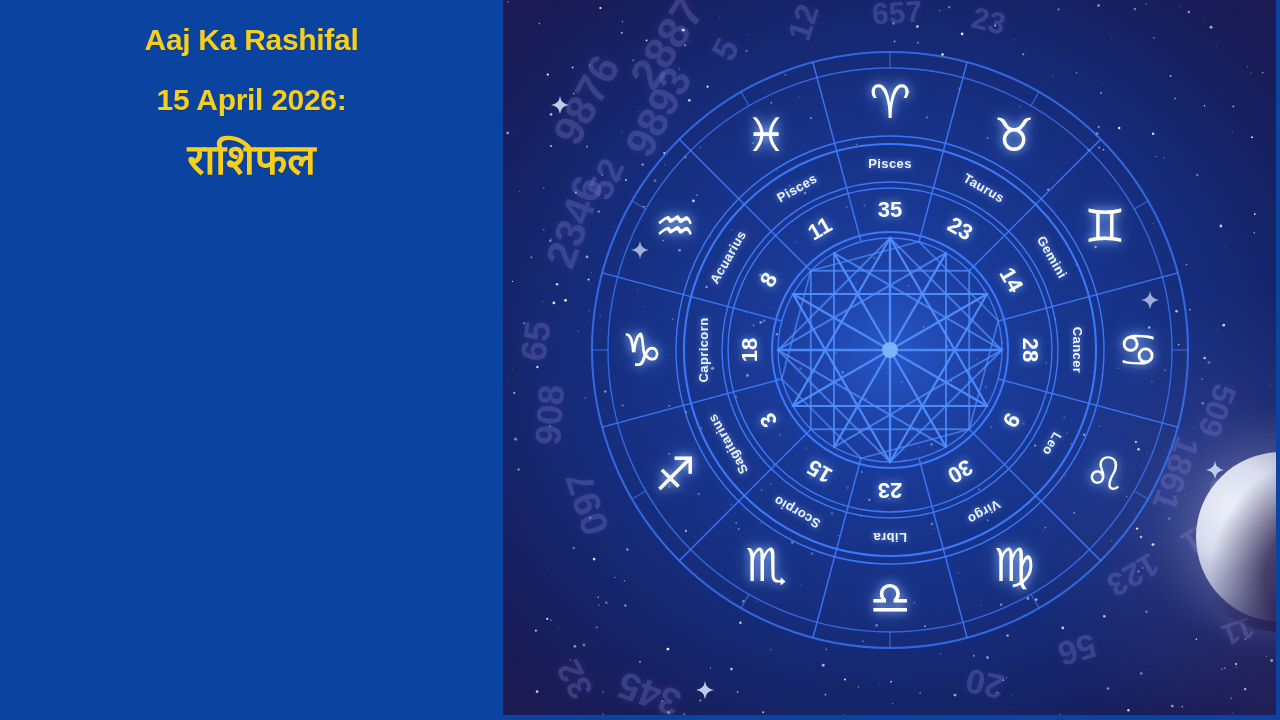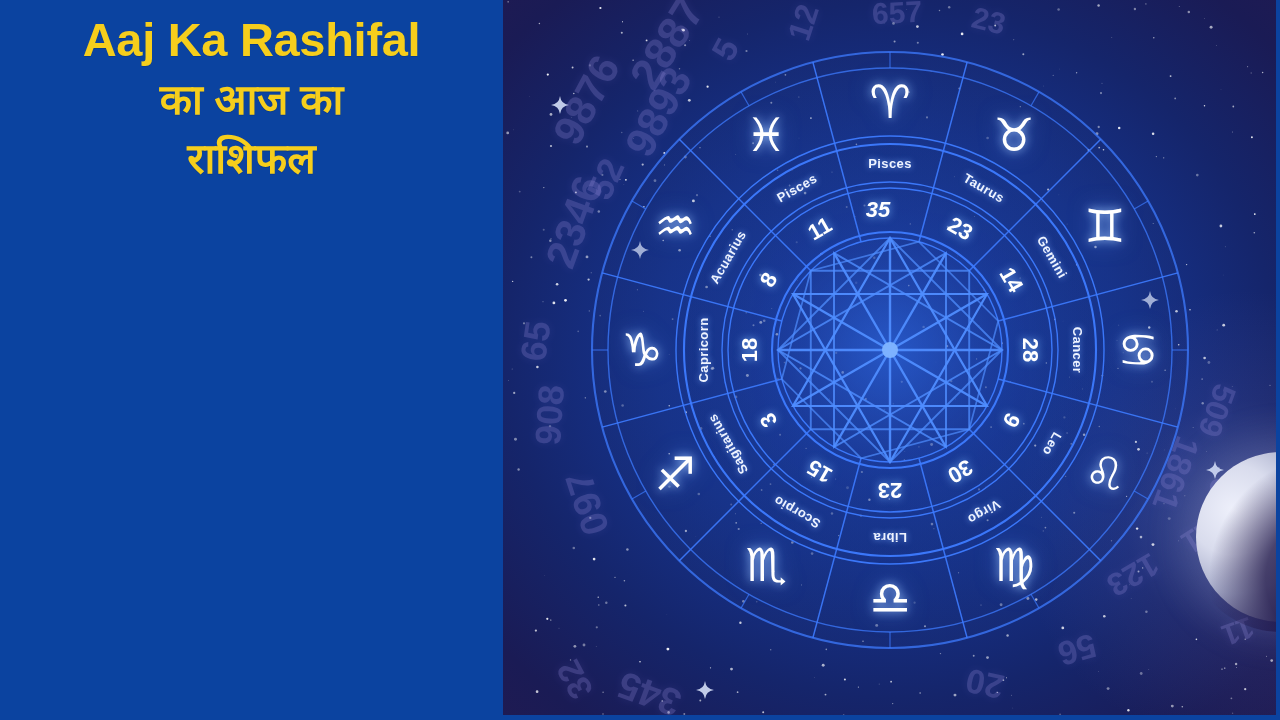--- a/index.html
+++ b/index.html
@@ -68,21 +68,21 @@
   .panel{
     position:absolute;left:0;top:0;width:503px;height:720px;
     background:#0b43a0;
     display:flex;flex-direction:column;align-items:center;justify-content:flex-start;
     padding-top:10px;box-sizing:border-box;
   }
   .ln{
     color:#f6ce1c;font-weight:700;text-align:center;width:100%;
     text-shadow:0 1px 0 rgba(0,0,0,.12);
   }
-  .ln.lat{font-size:47px;line-height:60px;letter-spacing:-.3px;}
+  .ln.lat{font-size:30px;line-height:60px;letter-spacing:-.3px;}
   .ln.dev{font-size:42px;line-height:59px;font-family:"Liberation Sans","DejaVu Sans",sans-serif;}
 
   
   .wm{
     position:absolute;right:8px;bottom:16px;color:#e3262b;font-size:29px;font-weight:700;
     letter-spacing:-.2px;text-shadow:0 0 4px rgba(0,0,0,.45);
   }
   .edge-bottom{position:absolute;left:0;bottom:0;width:1280px;height:5px;background:#0b43a0;}
   .edge-right{position:absolute;right:0;top:0;width:4px;height:720px;background:#0b43a0;}
 </style>
@@ -620,21 +620,21 @@
         <polygon points="356.0,203.0 356.0,397.0 188.0,300.0" fill="none" stroke="#4f8dff" stroke-width="2" opacity="0.8"></polygon>
         <polygon points="412.0,300.0 244.0,397.0 244.0,203.0" fill="none" stroke="#4f8dff" stroke-width="2" opacity="0.8"></polygon>
         <polygon points="300.0,188.0 412.0,300.0 300.0,412.0 188.0,300.0" fill="none" stroke="#4f8dff" stroke-width="1.9" opacity="0.75"></polygon>
         <polygon points="379.2,220.8 379.2,379.2 220.8,379.2 220.8,220.8" fill="none" stroke="#4f8dff" stroke-width="1.9" opacity="0.75"></polygon>
         <polygon points="329.0,191.8 408.2,271.0 379.2,379.2 271.0,408.2 191.8,329.0 220.8,220.8" fill="none" stroke="#4f8dff" stroke-width="1.7" opacity="0.7"></polygon>
         <circle cx="300" cy="300" r="8" fill="#7fb4ff" opacity=".95"></circle>
       </svg>
     <div id="wheel-labels">
         <div class="sym" style="left: 300px; top: 52px;">♈</div>
         <div class="name" style="left: 300px; top: 113px; transform: translate(-50%, -50%) rotate(0deg);">Pisces</div>
-        <div class="num" style="left: 288px; top: 160px; transform: translate(-50%, -50%) rotate(0deg); font-style: italic;">35</div>
+        <div class="num" style="left: 300px; top: 160px; transform: translate(-50%, -50%) rotate(0deg);">35</div>
         <div class="sym" style="left: 424px; top: 85.2257px;">♉</div>
         <div class="name" style="left: 393.5px; top: 138.053px; transform: translate(-50%, -50%) rotate(30deg);">Taurus</div>
         <div class="num" style="left: 370px; top: 178.756px; transform: translate(-50%, -50%) rotate(30deg);">23</div>
         <div class="sym" style="left: 514.774px; top: 176px;">♊</div>
         <div class="name" style="left: 461.947px; top: 206.5px; transform: translate(-50%, -50%) rotate(60deg);">Gemini</div>
         <div class="num" style="left: 421.244px; top: 230px; transform: translate(-50%, -50%) rotate(60deg);">14</div>
         <div class="sym" style="left: 548px; top: 300px;">♋</div>
         <div class="name" style="left: 487px; top: 300px; transform: translate(-50%, -50%) rotate(90deg);">Cancer</div>
         <div class="num" style="left: 440px; top: 300px; transform: translate(-50%, -50%) rotate(90deg);">28</div>
         <div class="sym" style="left: 514.774px; top: 424px;">♌</div>
@@ -662,20 +662,20 @@
         <div class="name" style="left: 206.5px; top: 138.053px; transform: translate(-50%, -50%) rotate(330deg);">Pisces</div>
         <div class="num" style="left: 230px; top: 178.756px; transform: translate(-50%, -50%) rotate(330deg);">11</div>
       </div>
   </div>
 
   <div class="moon"></div>
 
   <div class="panel">
     <div id="headline">
         <div class="ln lat">Aaj Ka Rashifal</div>
-        <div class="ln dev">का आज का</div>
+        <div class="ln lat">15 April 2026:</div>
         <div class="ln dev">राशिफल</div>
       </div>
   </div>
 
   <div class="edge-bottom"></div>
   <div class="edge-right"></div>
 </div>
 
 </body></html>

